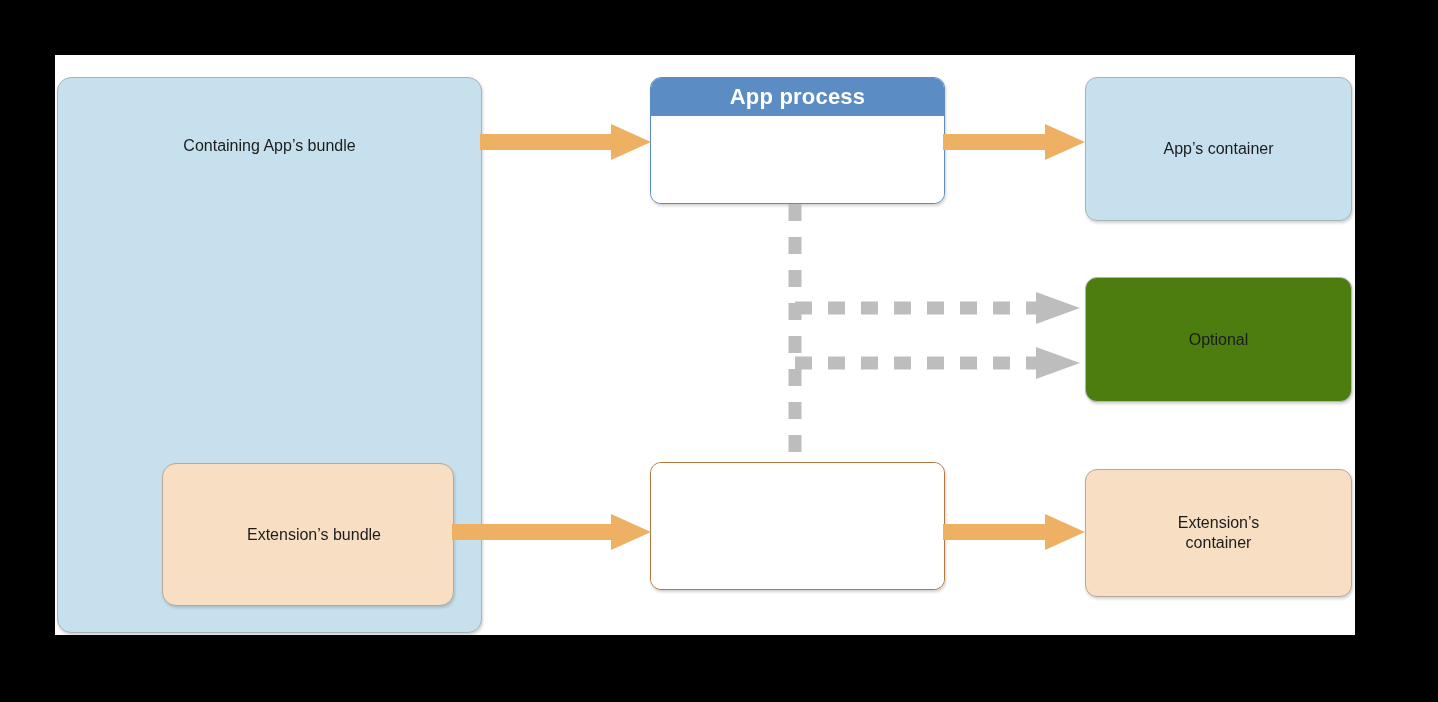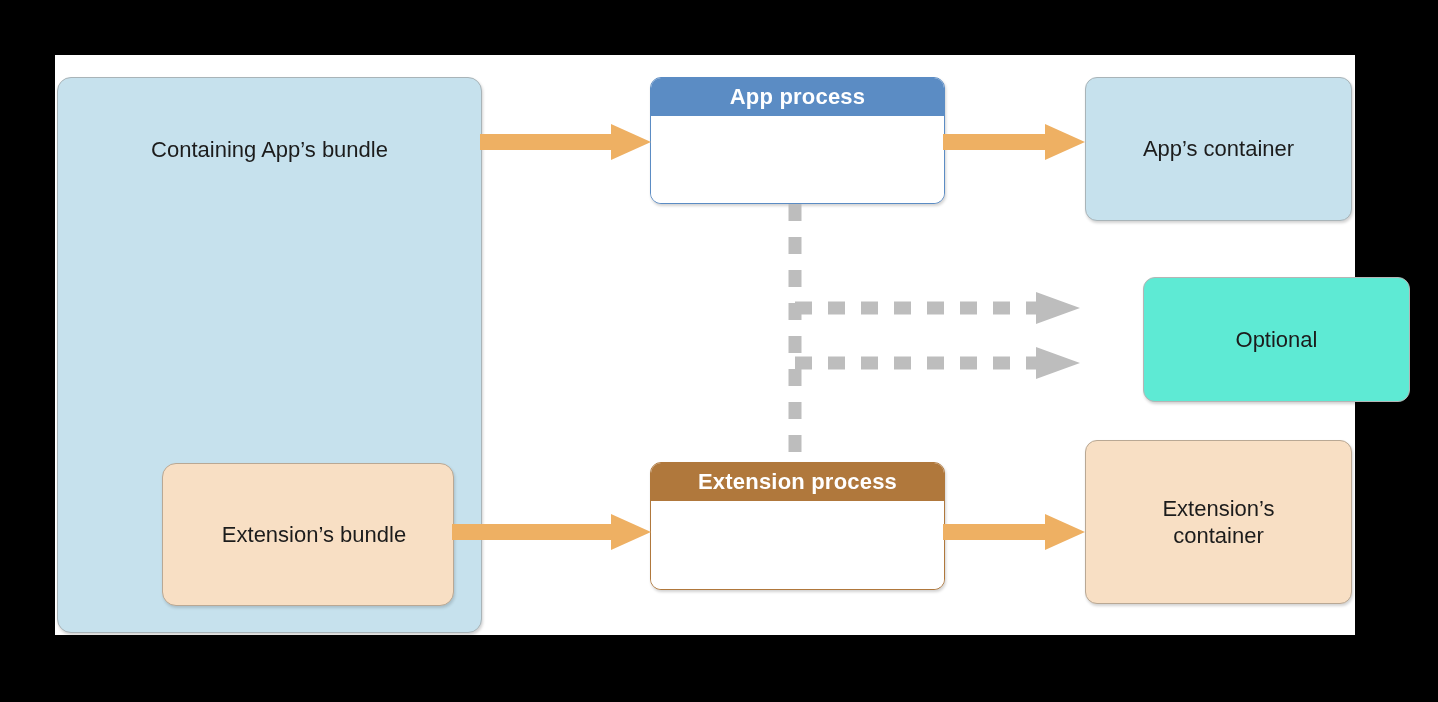--- a/index.html
+++ b/index.html
@@ -32,21 +32,21 @@
   }
 
   .box {
     position: absolute;
     box-sizing: border-box;
     display: flex;
     align-items: center;
     justify-content: center;
     text-align: center;
     color: #1c1c1c;
-    font-size: 22px;
+    font-size: 16px;
     line-height: 1.25;
     border-radius: 12px;
   }
 
   
   #containing-app-bundle {
     left: 2px;
     top: 22px;
     width: 425px;
     height: 556px;
@@ -123,33 +123,33 @@
   #app-container {
     left: 1030px;
     top: 22px;
     width: 267px;
     height: 144px;
     background: #c6e1ed;
     border: 1px solid #a9b4b8;
     box-shadow: 1px 2px 3px rgba(0,0,0,0.18);
   }
   #shared-container {
-    left: 1088px;
+    left: 1030px;
     top: 222px;
     width: 267px;
     height: 125px;
-    background: #5eead4;
+    background: #4d7c0f;
     border: 1px solid #b5b5b5;
     box-shadow: 1px 2px 3px rgba(0,0,0,0.18);
   }
   #extension-container {
     left: 1030px;
-    top: 385px;
+    top: 414px;
     width: 267px;
-    height: 164px;
+    height: 128px;
     background: #f8dfc4;
     border: 1px solid #b9a894;
     box-shadow: 1px 2px 3px rgba(0,0,0,0.18);
   }
 
   
   #arrows {
     position: absolute;
     left: 0;
     top: 0;
@@ -171,21 +171,20 @@
     <div class="box" id="extension-bundle">
       <span>Extension’s bundle</span>
     </div>
 
     <div class="process" id="app-process">
       <div class="header">App process</div>
       <div class="body"></div>
     </div>
 
     <div class="process" id="extension-process">
-      <div class="header">Extension process</div>
       <div class="body"></div>
     </div>
 
     <div class="box" id="app-container">
       <span>App’s container</span>
     </div>
 
     <div class="box" id="shared-container">
       <span>
         <span>Optional</span><br>

